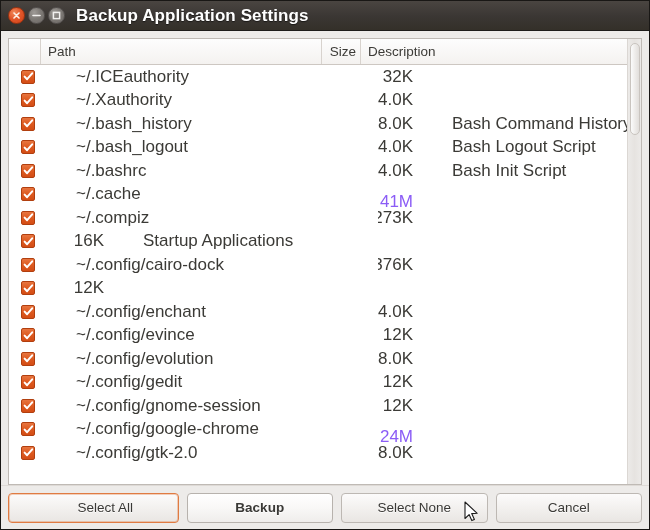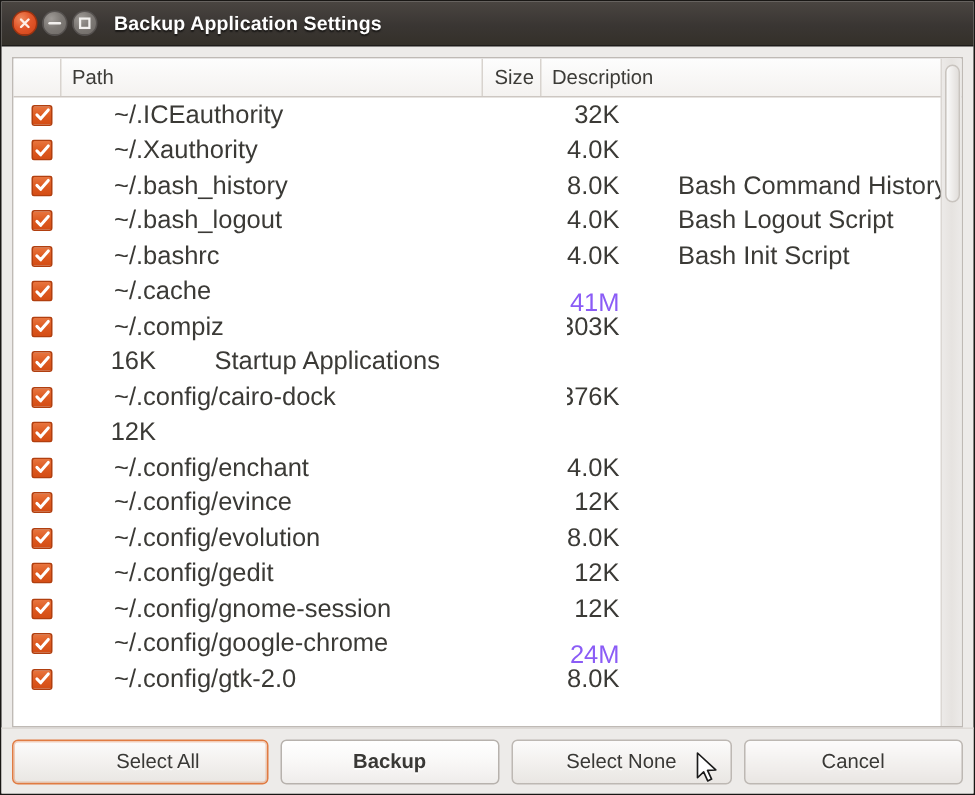--- a/index.html
+++ b/index.html
@@ -56,21 +56,21 @@
     border: 1px solid #9d3310;
   }
   .wbtn-min, .wbtn-max {
     background: radial-gradient(circle at 35% 30%, #9f9b97 0%, #7e7a76 45%, #6d6965 100%);
     border: 1px solid #565250;
   }
   .wbtn svg { display: block; }
 
   .title-text {
     color: #ffffff;
-    font-size: 13px;
+    font-size: 17px;
     font-weight: bold;
     margin-left: 11px;
     letter-spacing: 0.1px;
     text-shadow: 0 1px 1px rgba(0,0,0,0.55);
     white-space: nowrap;
   }
 
   
   .content {
     flex: 1 1 auto;
@@ -353,21 +353,21 @@
           </div>
           <div class="row">
             <div class="cell check">
               <span class="cb">
                 <svg width="11" height="11" viewBox="0 0 11 11">
                   <path d="M1.6,5.6 L4.1,8.2 L9.2,2.3" fill="none" stroke="#ffffff" stroke-width="2" stroke-linecap="round" stroke-linejoin="round"></path>
                 </svg>
               </span>
             </div>
             <div class="cell path">~/.compiz</div>
-            <div class="cell size">303K</div>
+            <div class="cell size">273K</div>
             <div class="cell desc"></div>
           </div>
           <div class="row">
             <div class="cell check">
               <span class="cb">
                 <svg width="11" height="11" viewBox="0 0 11 11">
                   <path d="M1.6,5.6 L4.1,8.2 L9.2,2.3" fill="none" stroke="#ffffff" stroke-width="2" stroke-linecap="round" stroke-linejoin="round"></path>
                 </svg>
               </span>
             </div>

